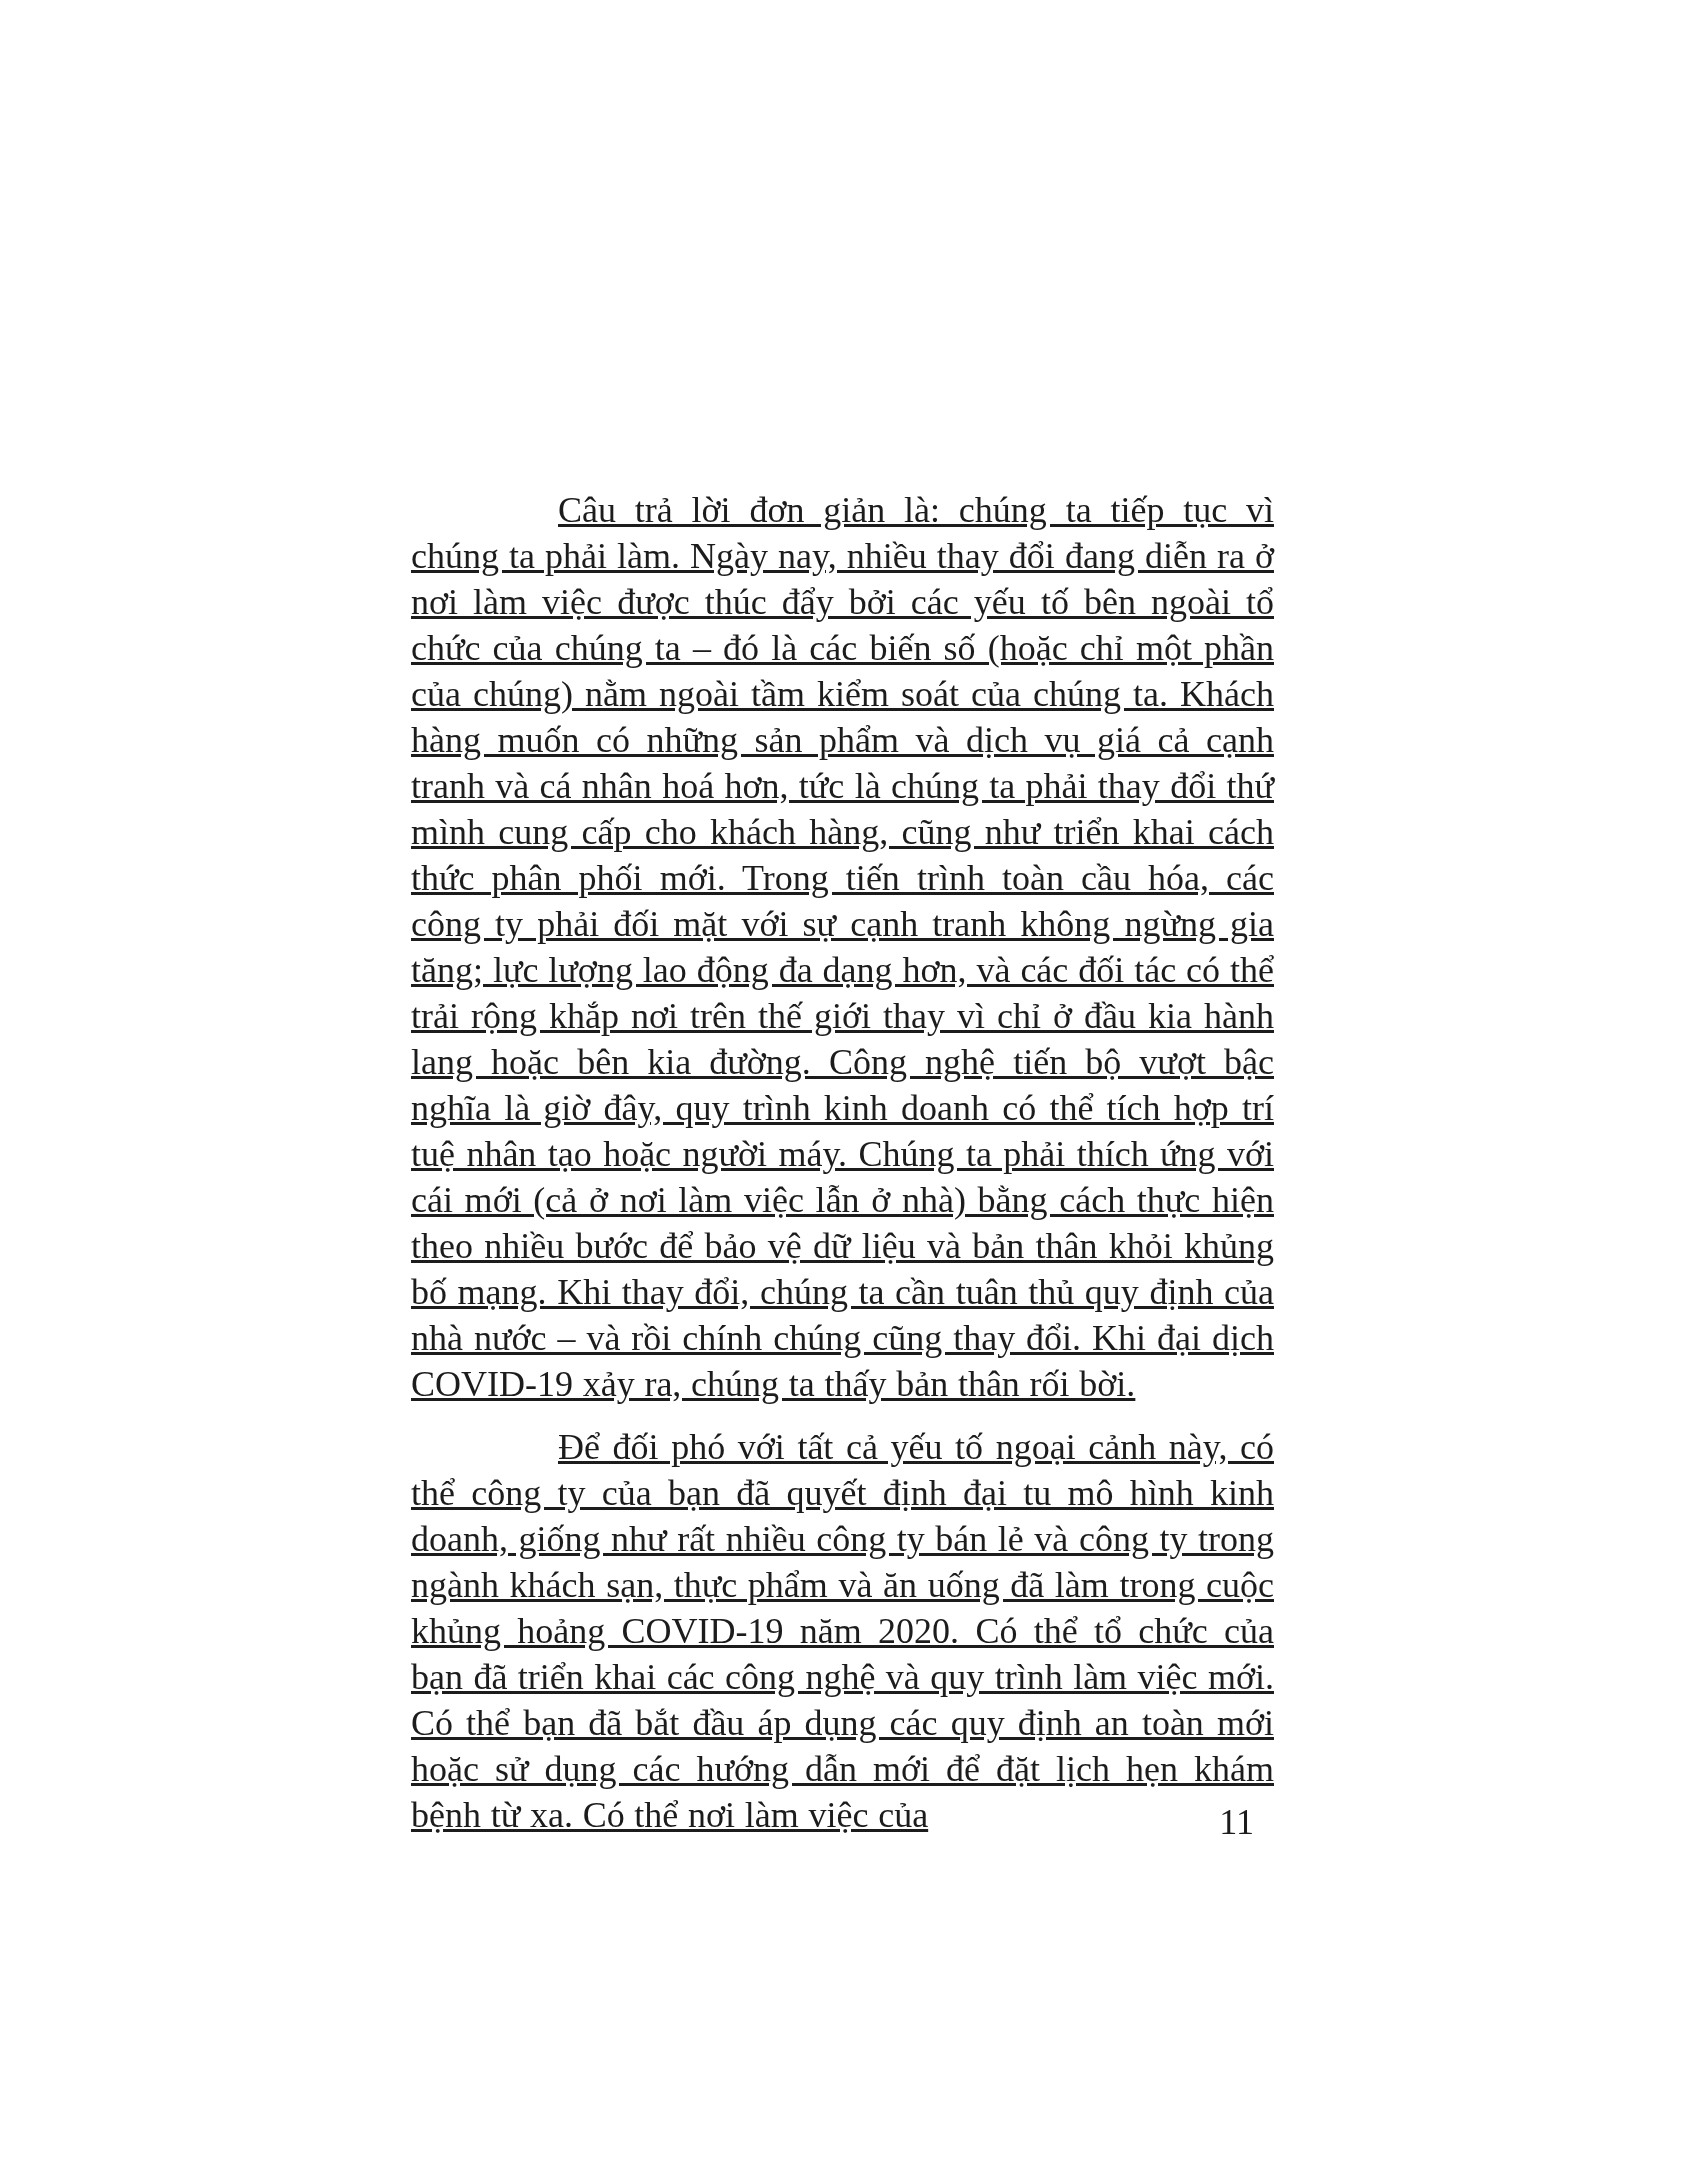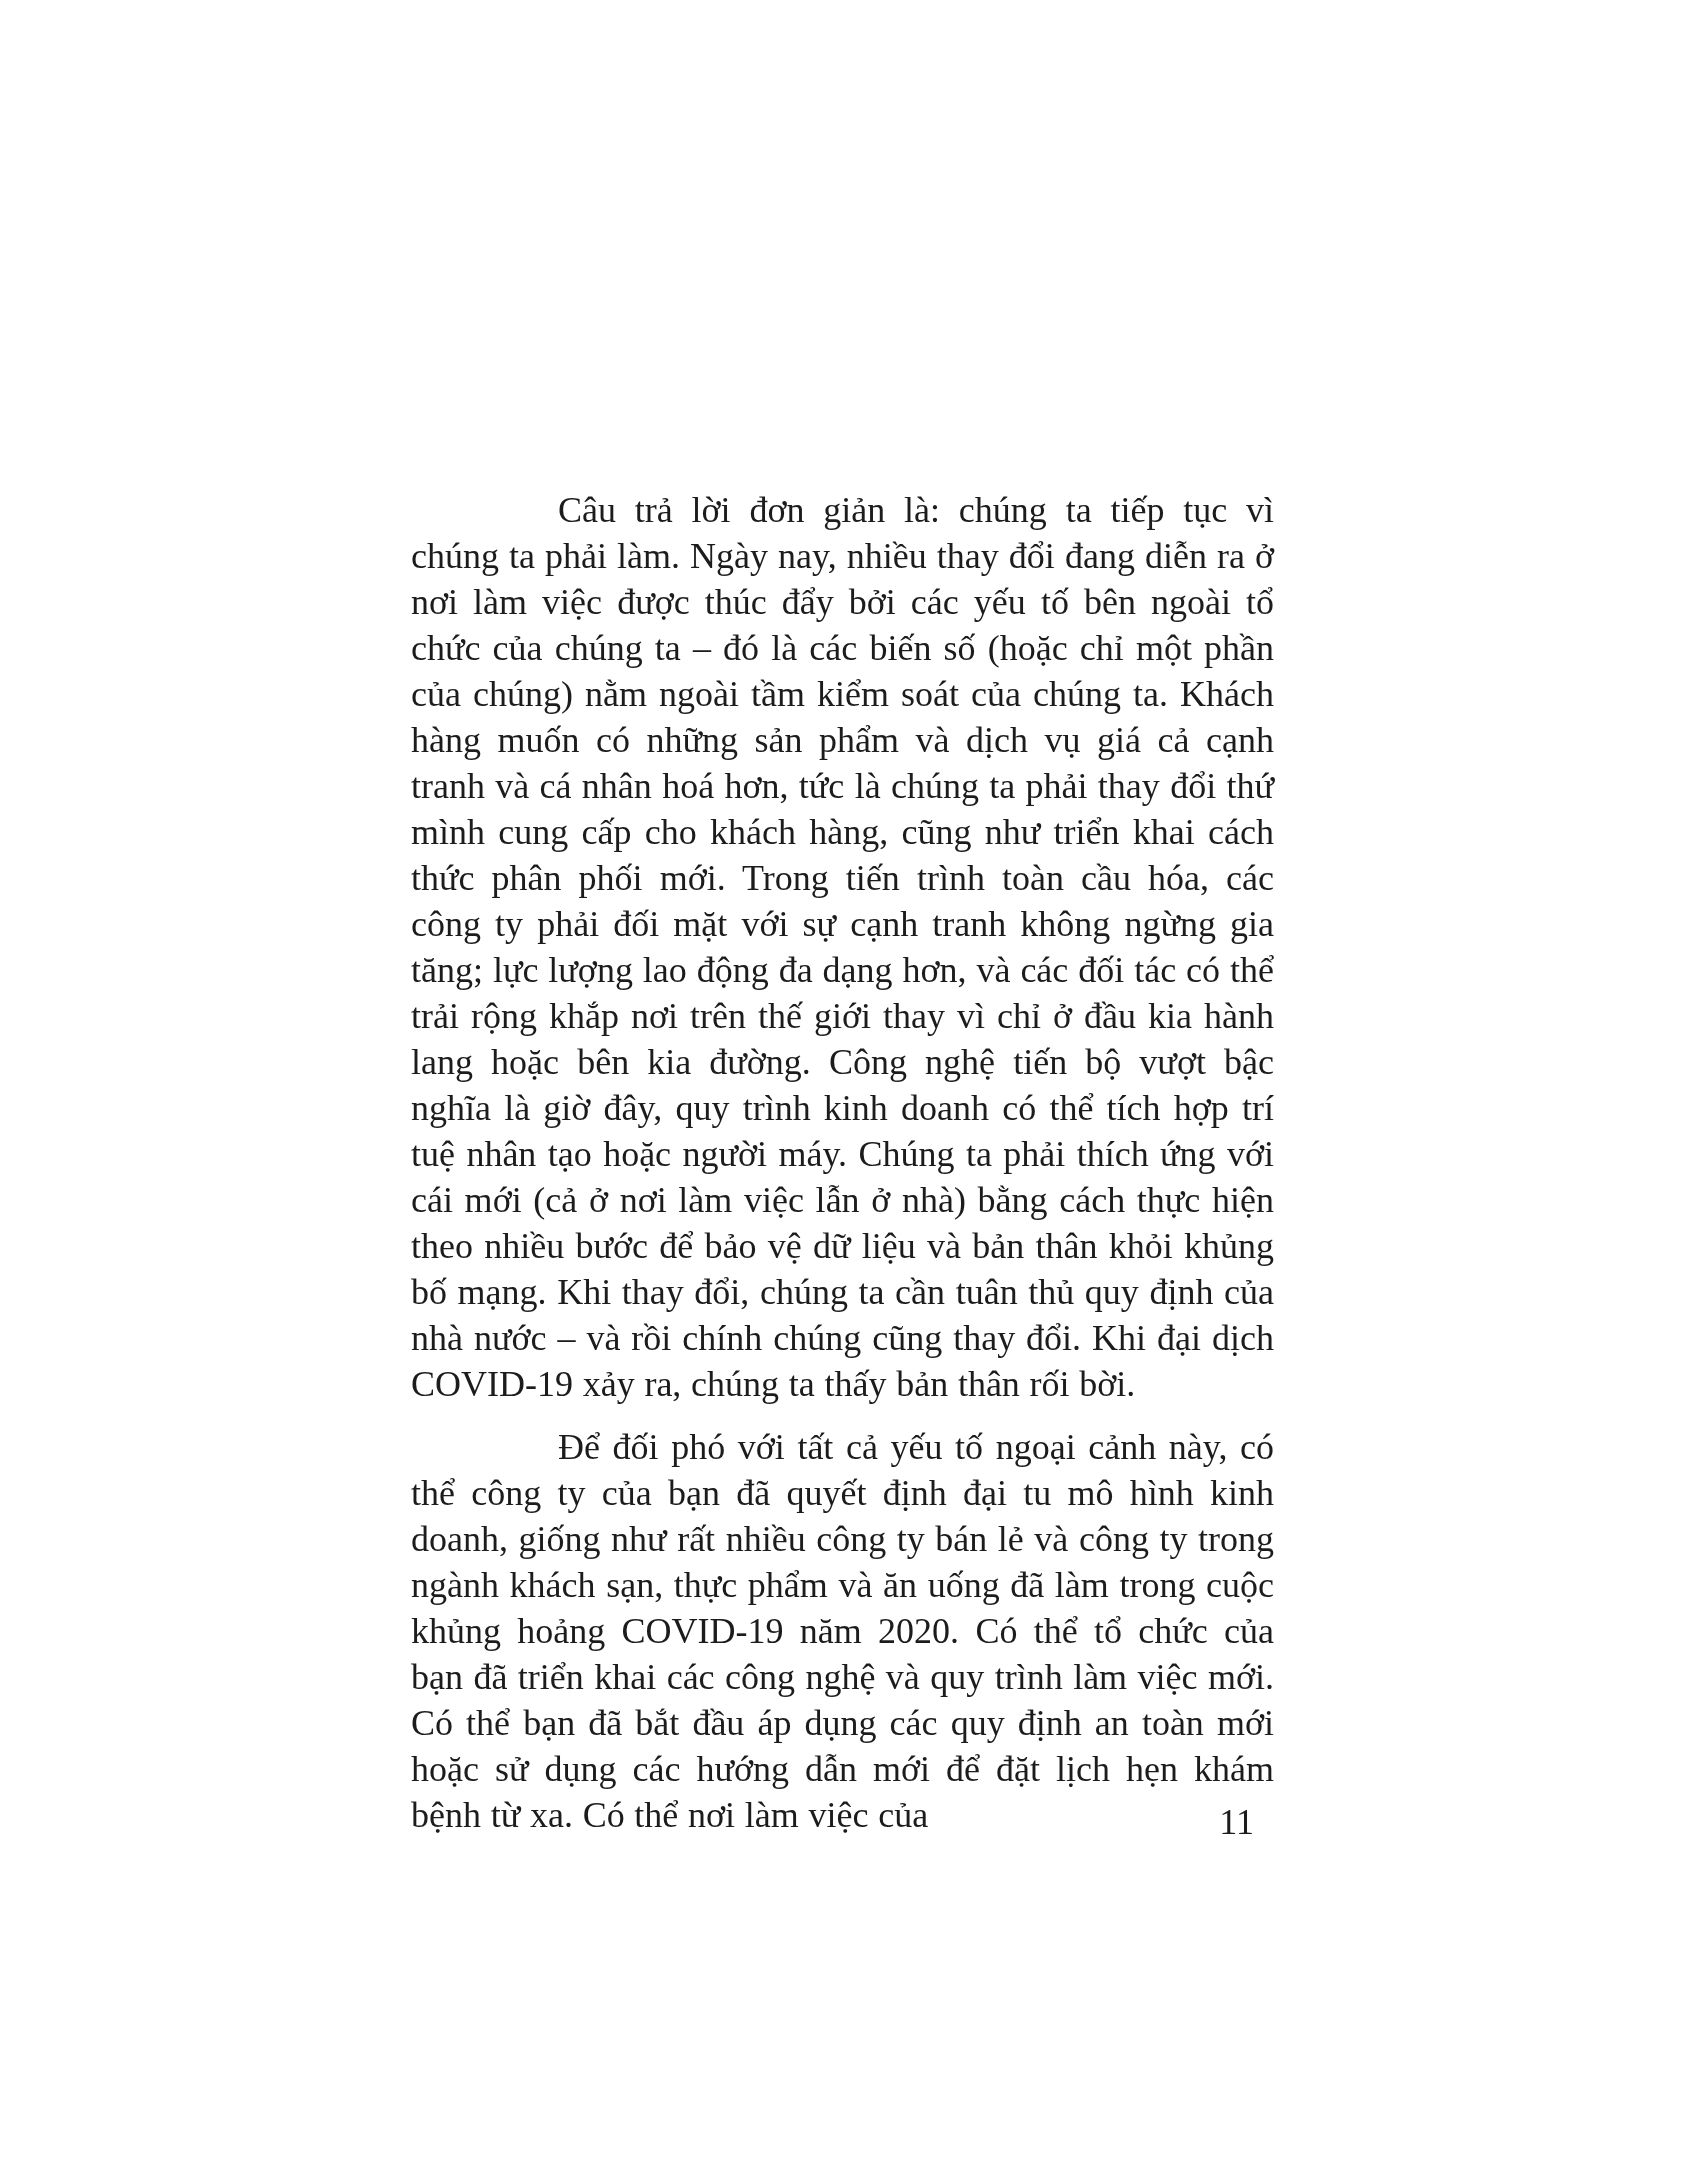--- a/index.html
+++ b/index.html
@@ -28,20 +28,21 @@
   }
   .para {
     margin: 0 0 17px 0;
     font-size: 36px;
     line-height: 46px;
     text-align: justify;
     text-indent: 147px;
     hyphens: none;
     -webkit-hyphens: none;
     word-spacing: 0.02em;
+    text-decoration: underline;
   }
   .page-number {
     position: absolute;
     top: 1799px;
     right: 429px;
     font-size: 36px;
     line-height: 46px;
     color: #1c1c1c;
   }
 </style>

